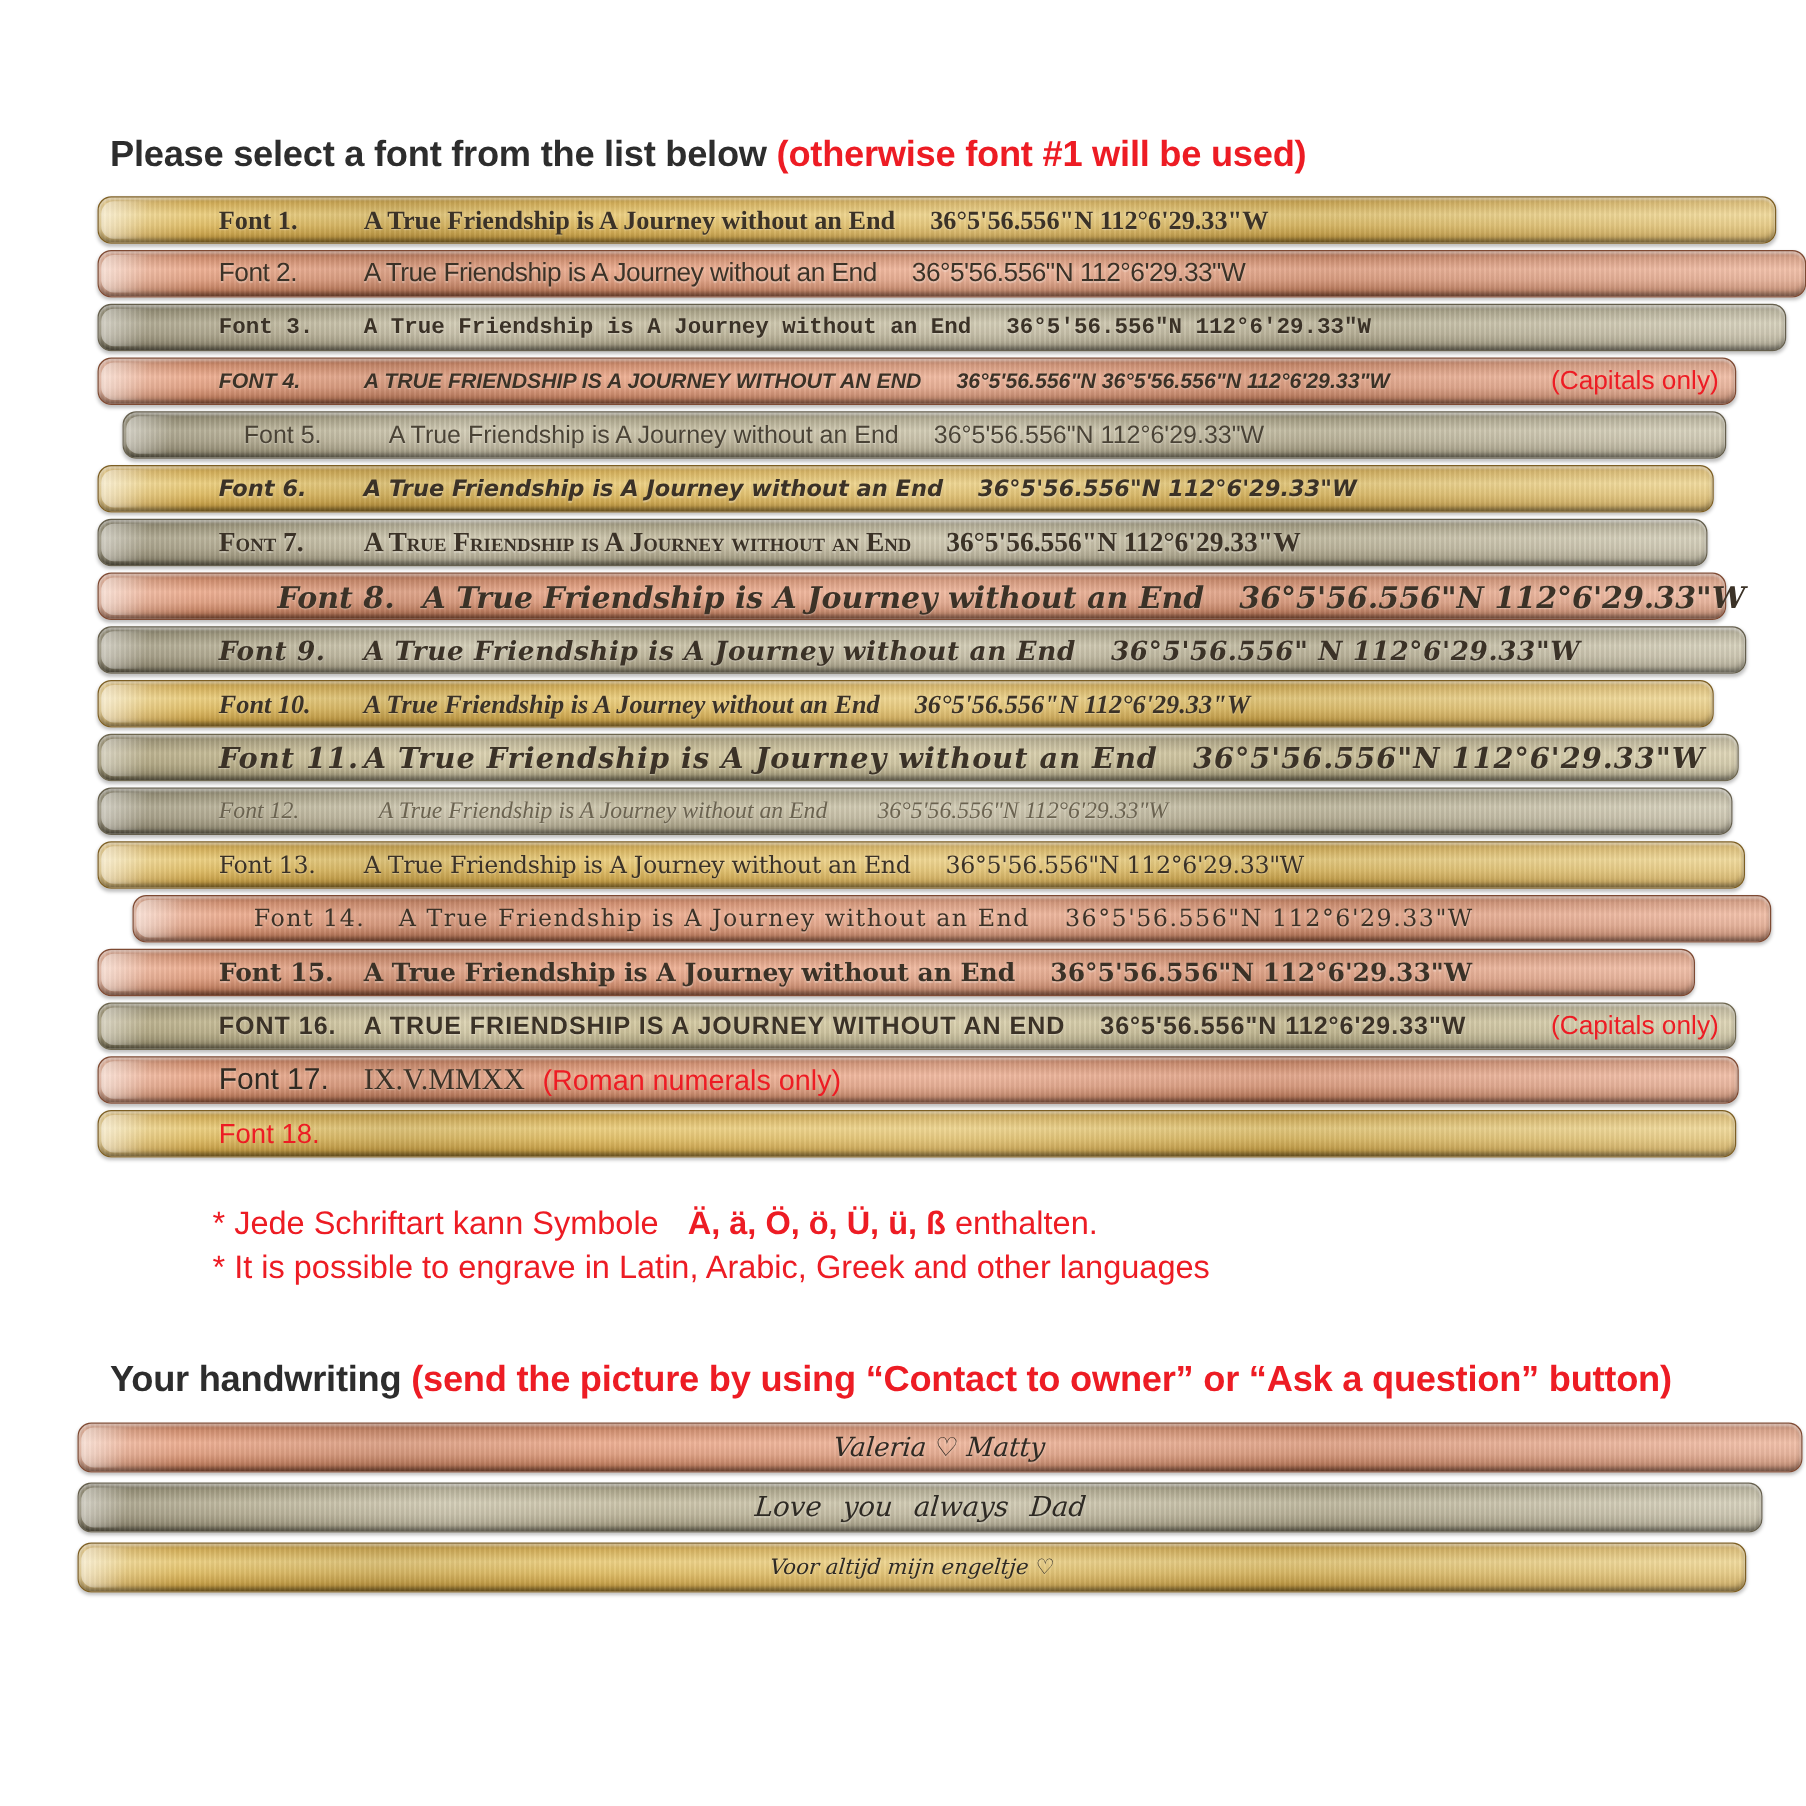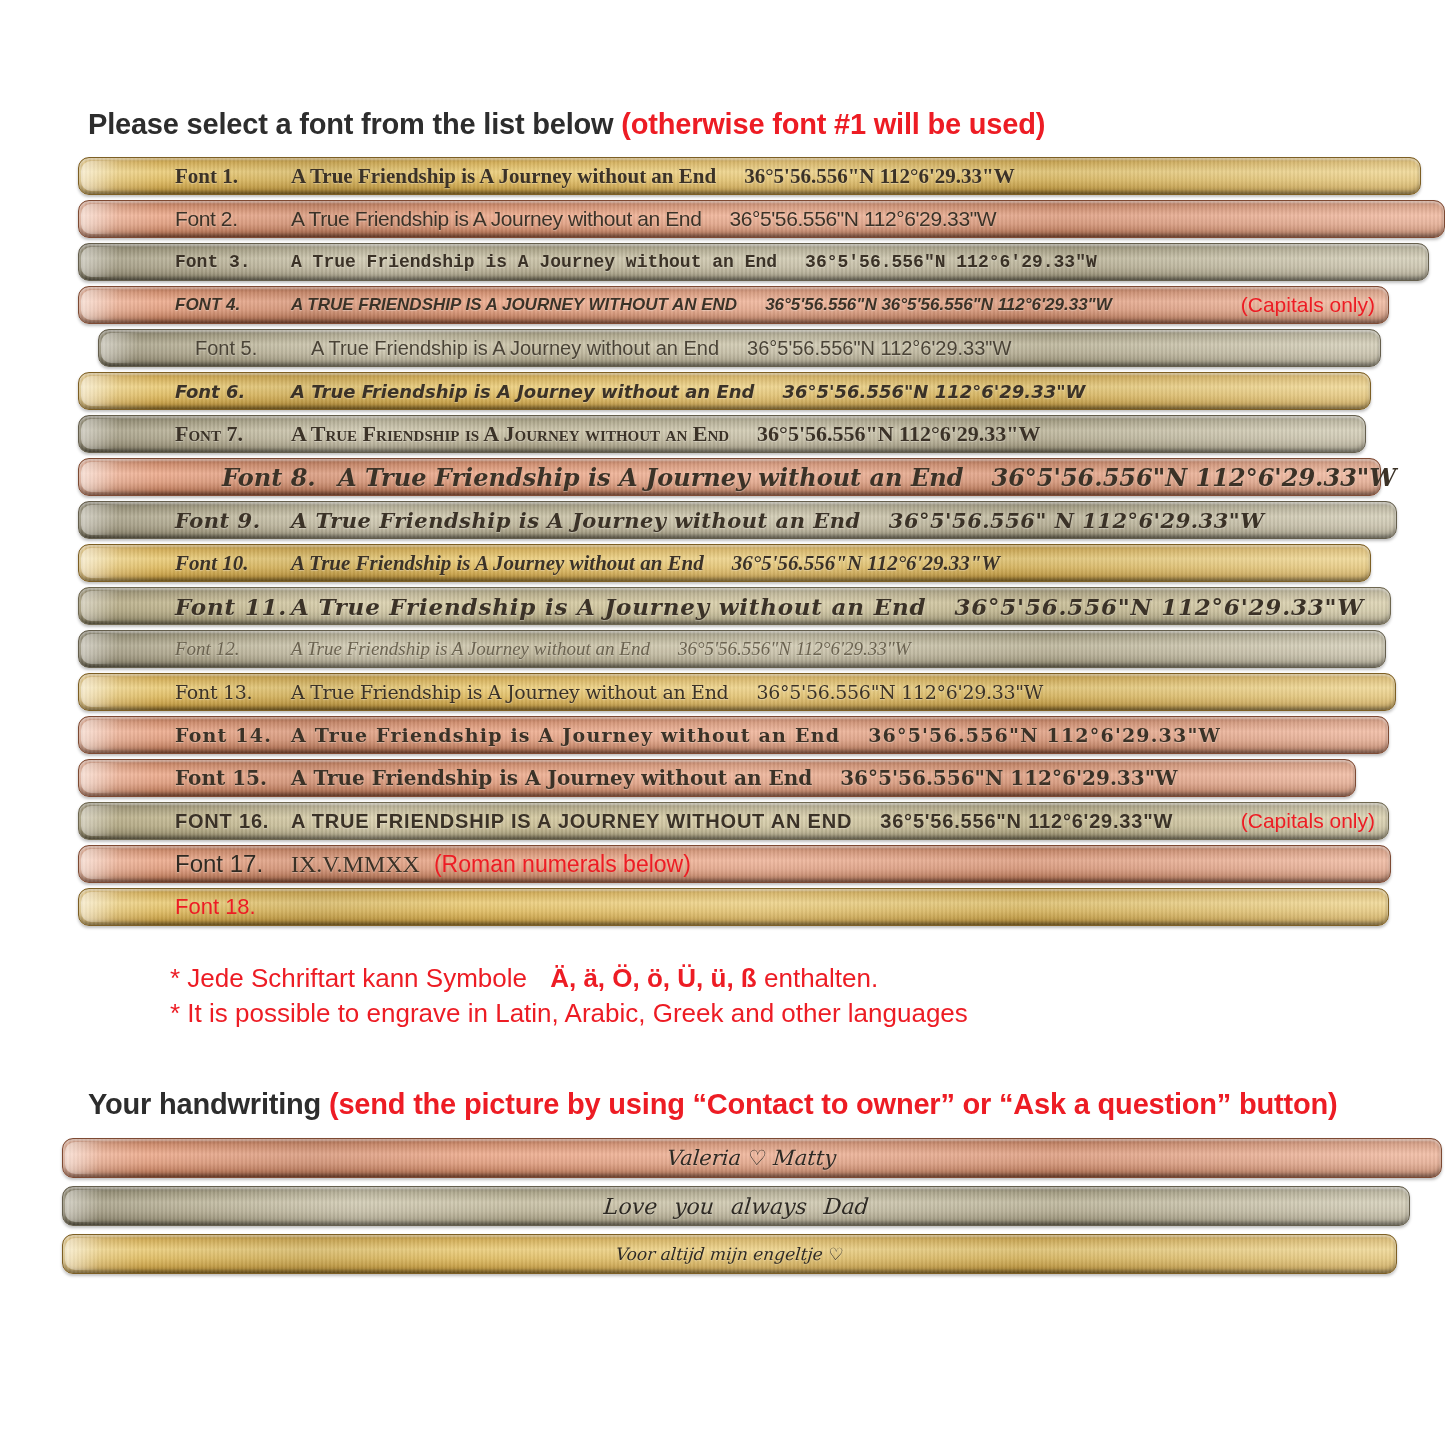--- a/index.html
+++ b/index.html
@@ -95,23 +95,23 @@
   .f2{font-family:"Liberation Sans",sans-serif;font-weight:400;font-size:21px;letter-spacing:-0.4px;}
   .f3{font-family:"Liberation Mono",monospace;font-weight:700;font-size:18px;}
   .f4{font-family:"Liberation Sans",sans-serif;font-style:italic;font-weight:600;font-size:17px;}
   .f5{font-family:"Liberation Sans",sans-serif;font-weight:400;font-size:20px;color:#4a4336;}
   .f6{font-family:"DejaVu Sans",sans-serif;font-weight:700;font-style:italic;font-size:18px;}
   .f7{font-family:"Liberation Serif",serif;font-weight:700;font-variant:small-caps;font-size:22px;}
   .f8{font-family:"DejaVu Serif",serif;font-style:italic;font-weight:700;font-size:24px;padding-left:47px;}
   .f9{font-family:"DejaVu Serif",serif;font-style:italic;font-weight:700;font-size:21px;letter-spacing:.5px;}
   .f10{font-family:"Liberation Serif",serif;font-style:italic;font-weight:700;font-size:21px;}
   .f11{font-family:"DejaVu Serif",serif;font-style:italic;font-weight:700;font-size:23px;letter-spacing:.8px;}
-  .f12{font-family:"Liberation Serif",serif;font-style:italic;font-weight:400;font-size:19px;color:#6b6350;}
+  .f12{font-family:"Liberation Serif",serif;font-style:italic;font-weight:400;font-size:19px;color:#6b6350;gap:12px;}
   .f13{font-family:"DejaVu Serif",serif;font-weight:400;font-size:19px;letter-spacing:-0.3px;}
-  .f14{font-family:"DejaVu Serif",serif;font-weight:700;font-size:19px;letter-spacing:1.2px;}
+  .f14{font-family:"DejaVu Serif",serif;font-weight:400;font-size:19px;letter-spacing:1.2px;margin-left:28px;}
   .f15{font-family:"DejaVu Serif",serif;font-weight:600;font-size:20px;}
   .f16{font-family:"Liberation Sans",sans-serif;font-weight:700;font-size:20px;letter-spacing:.8px;}
   .f17 .bar-sample{font-family:"Liberation Serif",serif;font-size:24px;font-weight:400;}
   .f17 .bar-label{font-family:"Liberation Sans",sans-serif;font-size:24px;font-weight:400;color:#2f2a22;}
   .f18{font-family:"Liberation Sans",sans-serif;font-size:22px;font-weight:400;}
   .f18 .bar-label,.f18 .bar-sample{color:var(--red);text-shadow:none;}
 
   
   .hw-text{display:inline-block;font-family:"DejaVu Serif",serif;font-style:italic;
     color:#2e2a24;transform:skewX(-5deg);text-shadow:0 1px 1px rgba(255,255,255,.25);}
@@ -220,21 +220,21 @@
       <div class="bar champagne f16">
     <span class="bar-label">FONT 16.</span>
     <span class="bar-sample">A TRUE FRIENDSHIP IS A JOURNEY WITHOUT AN END</span>
     <span class="bar-coords">36°5'56.556"N 112°6'29.33"W</span>
     <span class="bar-note">(Capitals only)</span>
   </div>
       <div class="bar copper f17">
     <span class="bar-label">Font 17.</span>
     <span class="bar-sample">IX.V.MMXX</span>
 
-    <span class="bar-note">(Roman numerals below)</span>
+    <span class="bar-note">(Roman numerals only)</span>
   </div>
       <div class="bar gold f18">
     <span class="bar-label">Font 18.</span>
 
   </div>
     </div>
 
   <div class="notes">
     <div><span>* Jede Schriftart kann Symbole </span><b>Ä, ä, Ö, ö, Ü, ü, ß</b><span> enthalten.</span></div>
     <div>* It is possible to engrave in Latin, Arabic, Greek and other languages</div>

